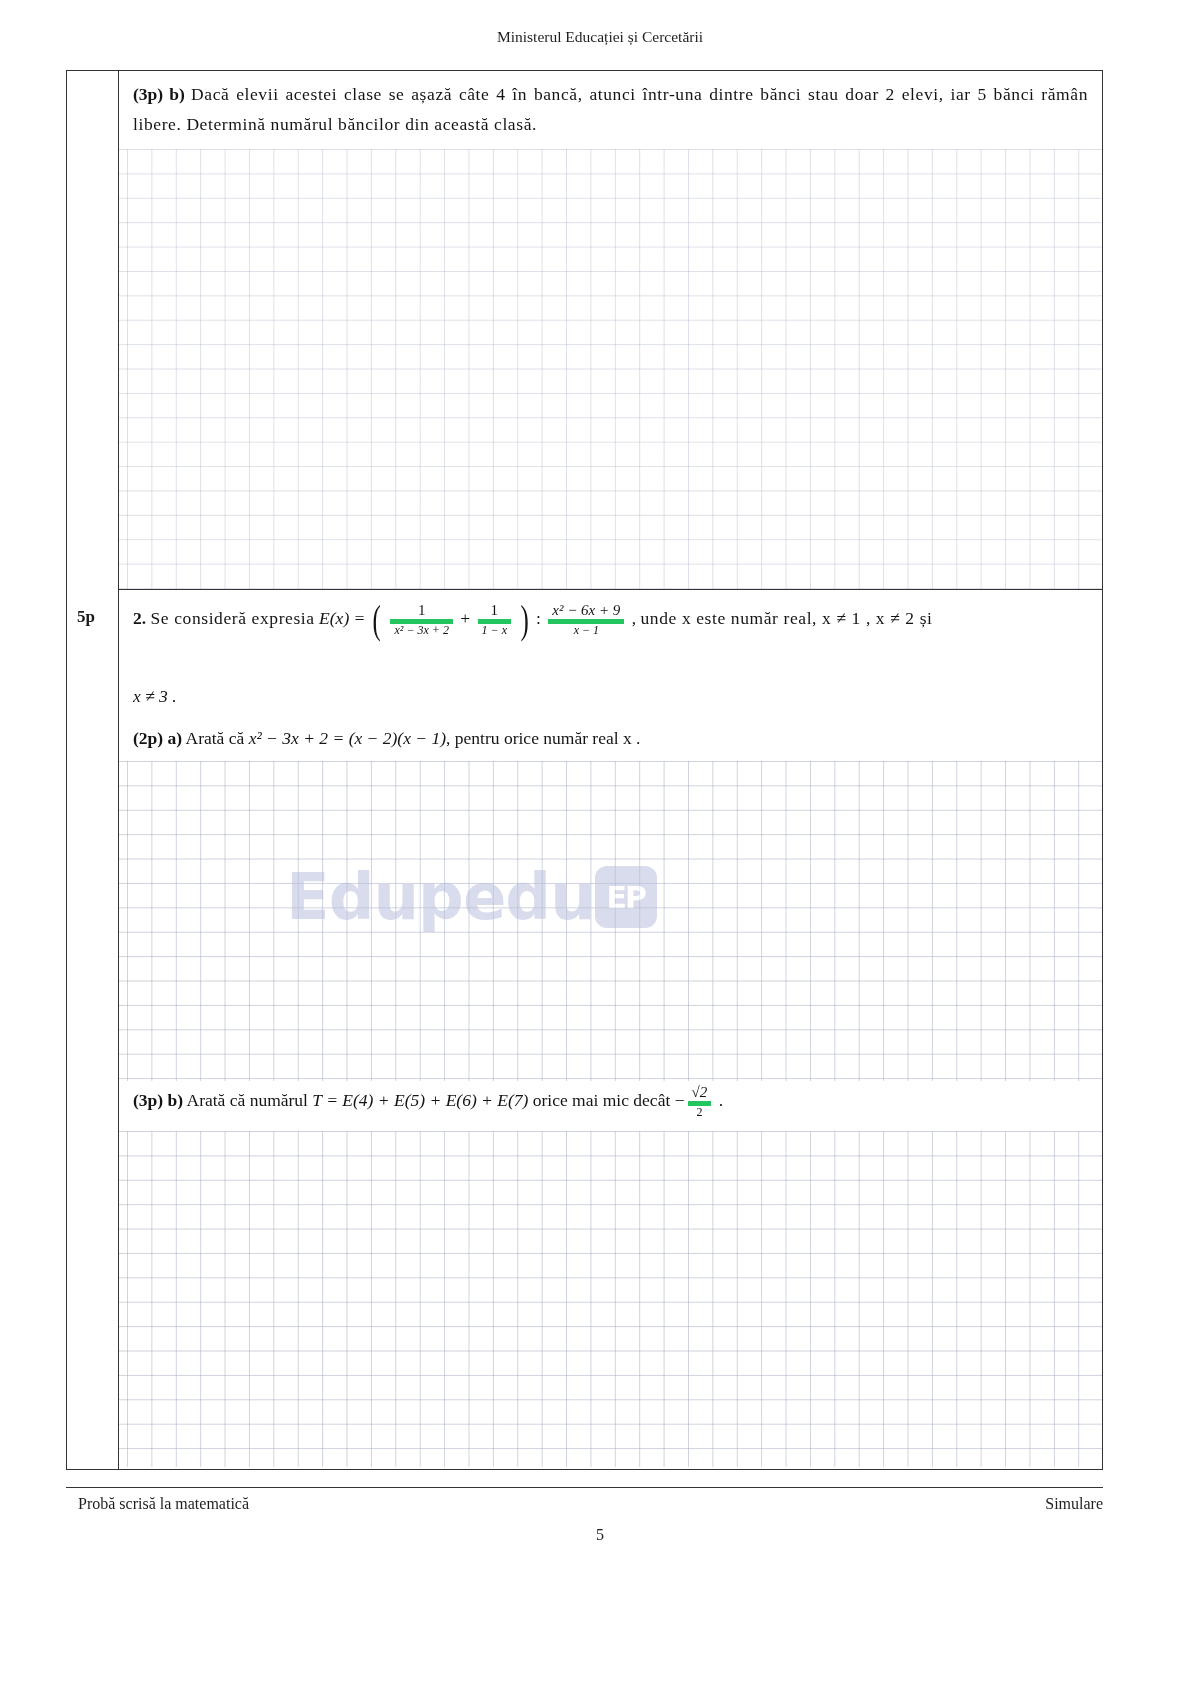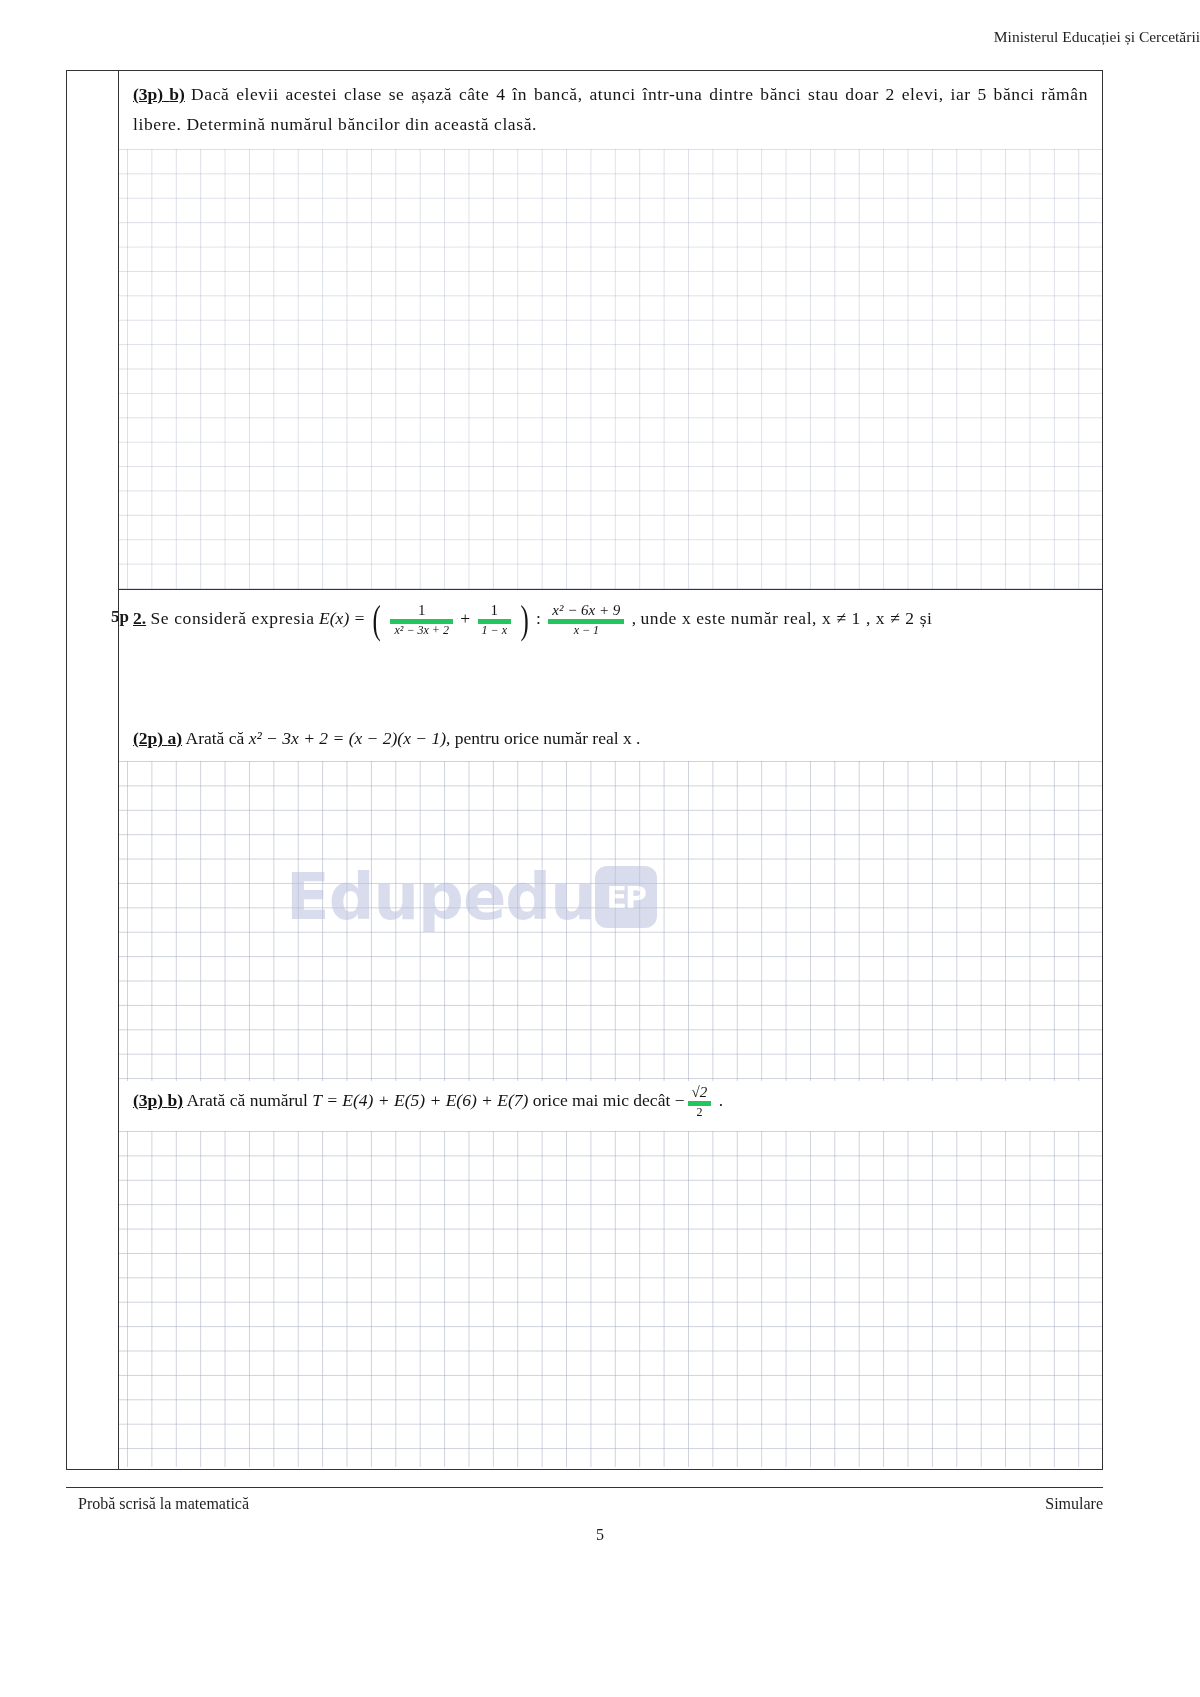--- a/index.html
+++ b/index.html
@@ -20,21 +20,21 @@
     width: 1200px;
     height: 1697px;
     box-sizing: border-box;
   }
   
   .doc-header {
     position: absolute;
     top: 26px;
     left: 0;
     width: 1200px;
-    text-align: right;
+    text-align: center;
     font-size: 15.5px;
     line-height: 21px;
     color: #1f1f1f;
   }
   
   .frame {
     position: absolute;
     left: 66px;
     top: 70px;
     width: 1037px;
@@ -49,21 +49,20 @@
     width: 52px;
     height: 100%;
     border-right: 1px solid #333;
     box-sizing: border-box;
   }
   .points-label {
     position: absolute;
     font-weight: bold;
     font-size: 17px;
     left: 10px;
-    margin-left: 34px;
   }
   .content-col {
     position: absolute;
     left: 52px;
     top: 0;
     right: 0;
     bottom: 0;
   }
   .hrule {
     position: absolute;
@@ -75,21 +74,21 @@
   .qtext {
     position: absolute;
     font-size: 17.5px;
     line-height: 30px;
     color: #141414;
     padding: 0 14px 0 14px;
     box-sizing: border-box;
     width: 100%;
     text-align: justify;
   }
-  .qtext b { font-weight: bold; text-decoration: underline; }
+  .qtext b { font-weight: bold; }
   .sp { letter-spacing: .6px; }
 
   
   .grid {
     position: absolute;
     left: 0;
     width: 100%;
     background-image:
       linear-gradient(to right, rgba(150,160,185,0.38) 1px, transparent 1px),
       linear-gradient(to bottom, rgba(150,160,185,0.38) 1px, transparent 1px);
@@ -232,20 +231,21 @@
           <span class="up">:</span>
           <span class="frac">
             <span class="num">x² − 6x + 9</span>
             <span class="den">x − 1</span>
           </span>
           <span class="up">,</span>
         </span>
         <span class="sp">unde x este număr real, x ≠ 1 , x ≠ 2 și</span>
       </div>
 
+      <div class="qtext math" style="top:610px;">x ≠ 3 .</div>
 
       <div class="qtext" style="top:652px;">
         <b><span>(2p)</span>
         <span>a)</span></b>
         <span>Arată că</span>
         <span class="math">x² − 3x + 2 = (x − 2)(x − 1)</span><span>, pentru orice număr real x .</span>
       </div>
 
       <div class="grid strong" style="top:690px;height:320px;"></div>
 

